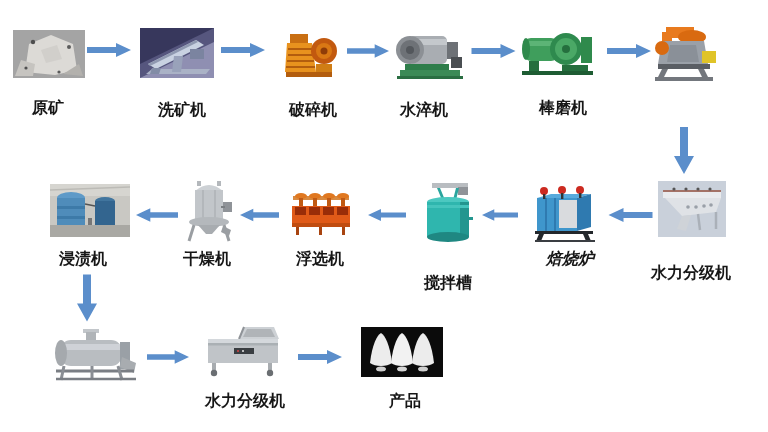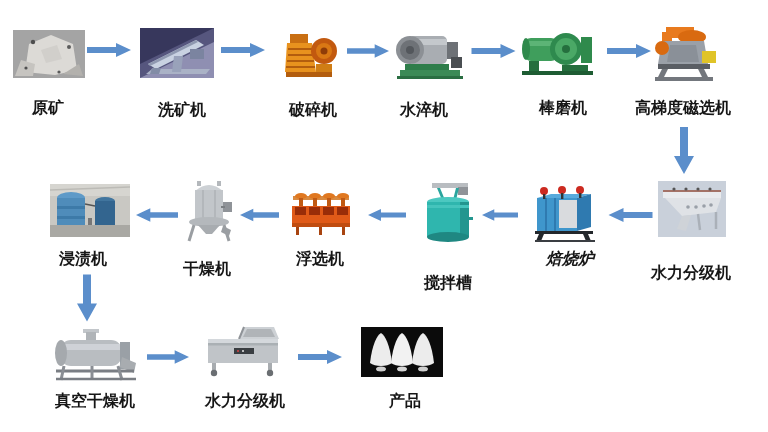--- a/index.html
+++ b/index.html
@@ -137,21 +137,20 @@
     <svg viewBox="0 0 20 47">
         <polygon points="6,0 14,0 14,29 20,29 10,47 0,29 6,29" fill="#5b8ecb"></polygon>
       </svg>
   </div>
 
   <div class="lbl" style="left:48px;top:99px;">原矿</div>
   <div class="lbl" style="left:182px;top:101px;">洗矿机</div>
   <div class="lbl" style="left:313px;top:101px;">破碎机</div>
   <div class="lbl" style="left:424px;top:101px;">水淬机</div>
   <div class="lbl" style="left:563px;top:99px;">棒磨机</div>
-  <div class="lbl" style="left:683px;top:99px;">高梯度磁选机</div>
 
   <div class="stage-img" style="left:658px;top:181px;width:68px;height:56px;">
     <svg viewBox="0 0 68 56">
       <rect width="68" height="56" fill="#c9d0da"></rect>
       <rect x="5" y="9" width="58" height="8" fill="#e9ebee"></rect>
       <line x1="5" y1="10" x2="63" y2="10" stroke="#8b4a3a" stroke-width="1.6"></line>
       <circle cx="16" cy="8" r="1.6" fill="#555"></circle>
         <circle cx="28" cy="8" r="1.6" fill="#555"></circle>
       <circle cx="40" cy="8" r="1.6" fill="#555"></circle>
         <circle cx="52" cy="8" r="1.6" fill="#555"></circle>
@@ -289,21 +288,21 @@
   <div class="arrow" style="left:77px;top:274px;width:20px;height:48px;">
     <svg viewBox="0 0 20 47">
         <polygon points="6,0 14,0 14,29 20,29 10,47 0,29 6,29" fill="#5b8ecb"></polygon>
       </svg>
   </div>
 
   <div class="lbl" style="left:691px;top:264px;">水力分级机</div>
   <div class="lbl" style="left:570px;top:250px;font-style:italic;">焙烧炉</div>
   <div class="lbl" style="left:448px;top:250px;margin-top:24px;">搅拌槽</div>
   <div class="lbl" style="left:320px;top:250px;">浮选机</div>
-  <div class="lbl" style="left:207px;top:260px;">干燥机</div>
+  <div class="lbl" style="left:207px;top:250px;">干燥机</div>
   <div class="lbl" style="left:83px;top:250px;">浸渍机</div>
 
   <div class="stage-img" style="left:48px;top:327px;width:92px;height:56px;">
     <svg viewBox="0 0 92 56">
       <rect x="35" y="2" width="16" height="4" fill="#c2c6ca"></rect>
       <rect x="38" y="5" width="10" height="10" fill="#b0b4b8"></rect>
       <rect x="12" y="13" width="62" height="26" rx="11" fill="#b9bdc1"></rect>
       <rect x="14" y="17" width="58" height="6" fill="#d2d6da" opacity="0.85"></rect>
       <ellipse cx="13" cy="26" rx="6" ry="13" fill="#a5a9ad"></ellipse>
       <rect x="72" y="15" width="10" height="27" fill="#9aa0a6"></rect>
@@ -350,17 +349,16 @@
     <svg viewBox="0 0 44 16">
         <polygon points="0,5 29,5 29,1 44,8 29,15 29,11 0,11" fill="#5b8ecb"></polygon>
       </svg>
   </div>
   <div class="arrow" style="left:298px;top:349px;width:44px;height:16px;">
     <svg viewBox="0 0 44 16">
         <polygon points="0,5 29,5 29,1 44,8 29,15 29,11 0,11" fill="#5b8ecb"></polygon>
       </svg>
   </div>
 
-  <div class="lbl" style="left:95px;top:392px;">真空干燥机</div>
   <div class="lbl" style="left:245px;top:392px;">水力分级机</div>
   <div class="lbl" style="left:405px;top:392px;">产品</div>
 
 </div>
 
 </body></html>

